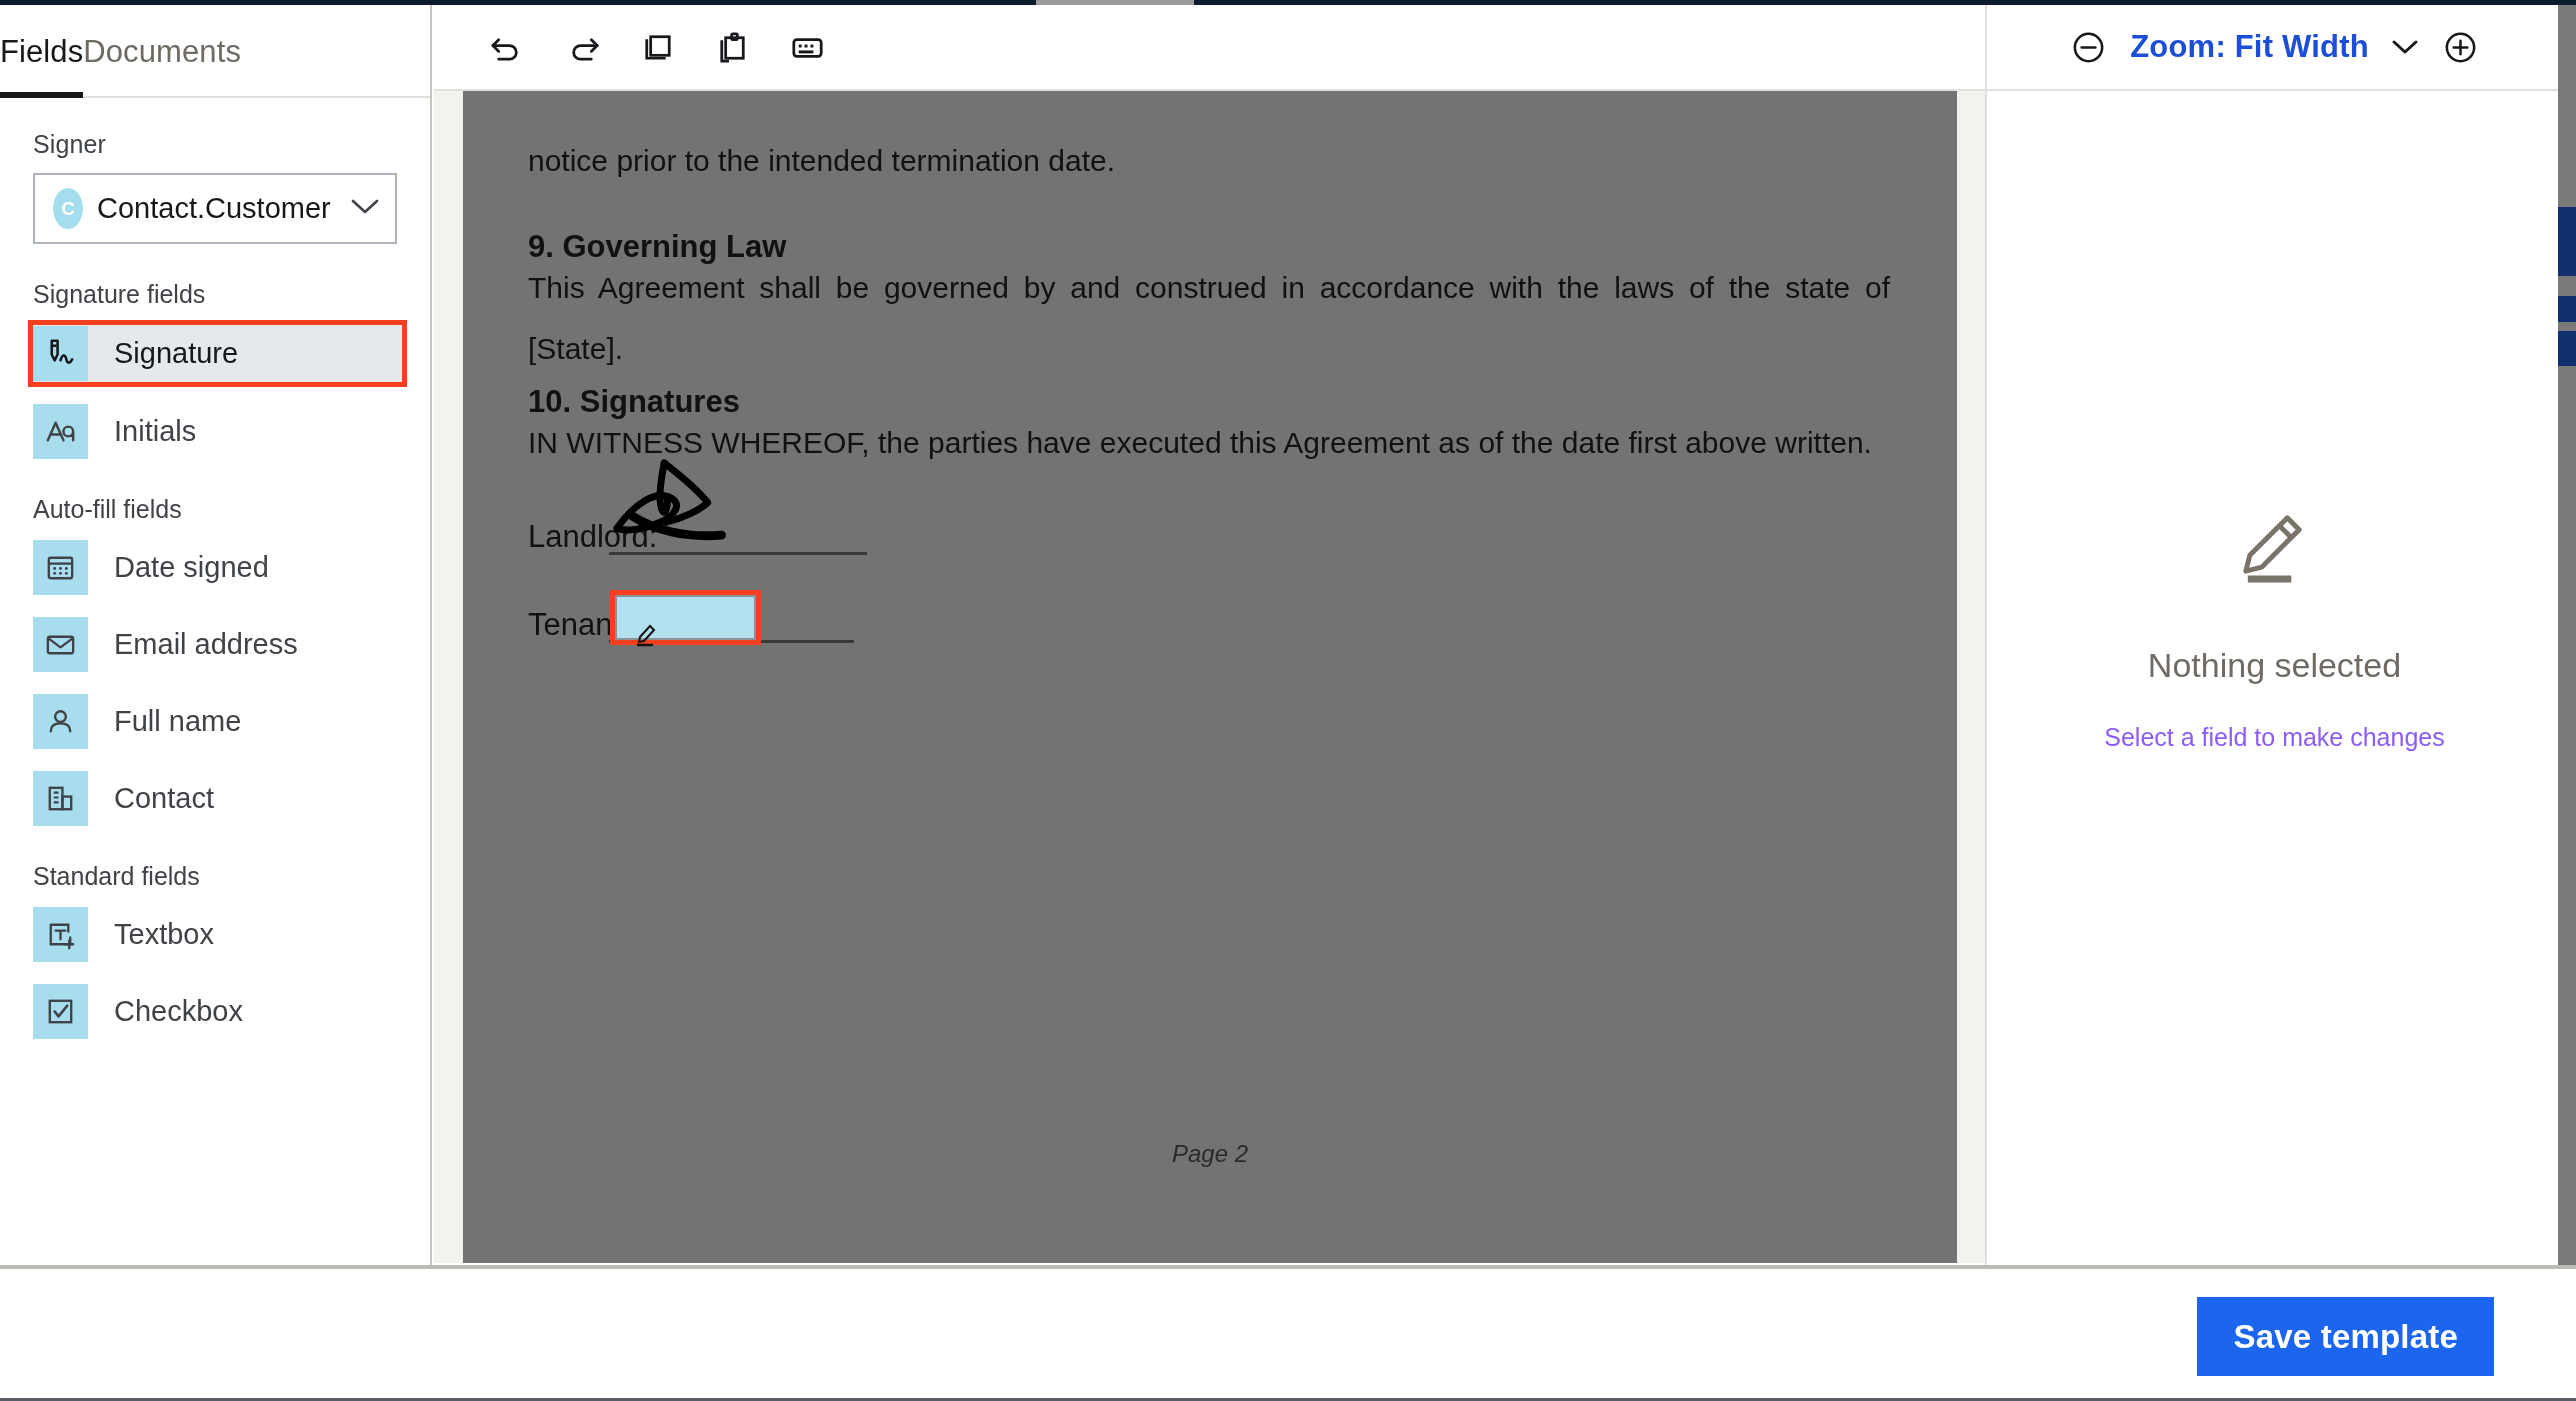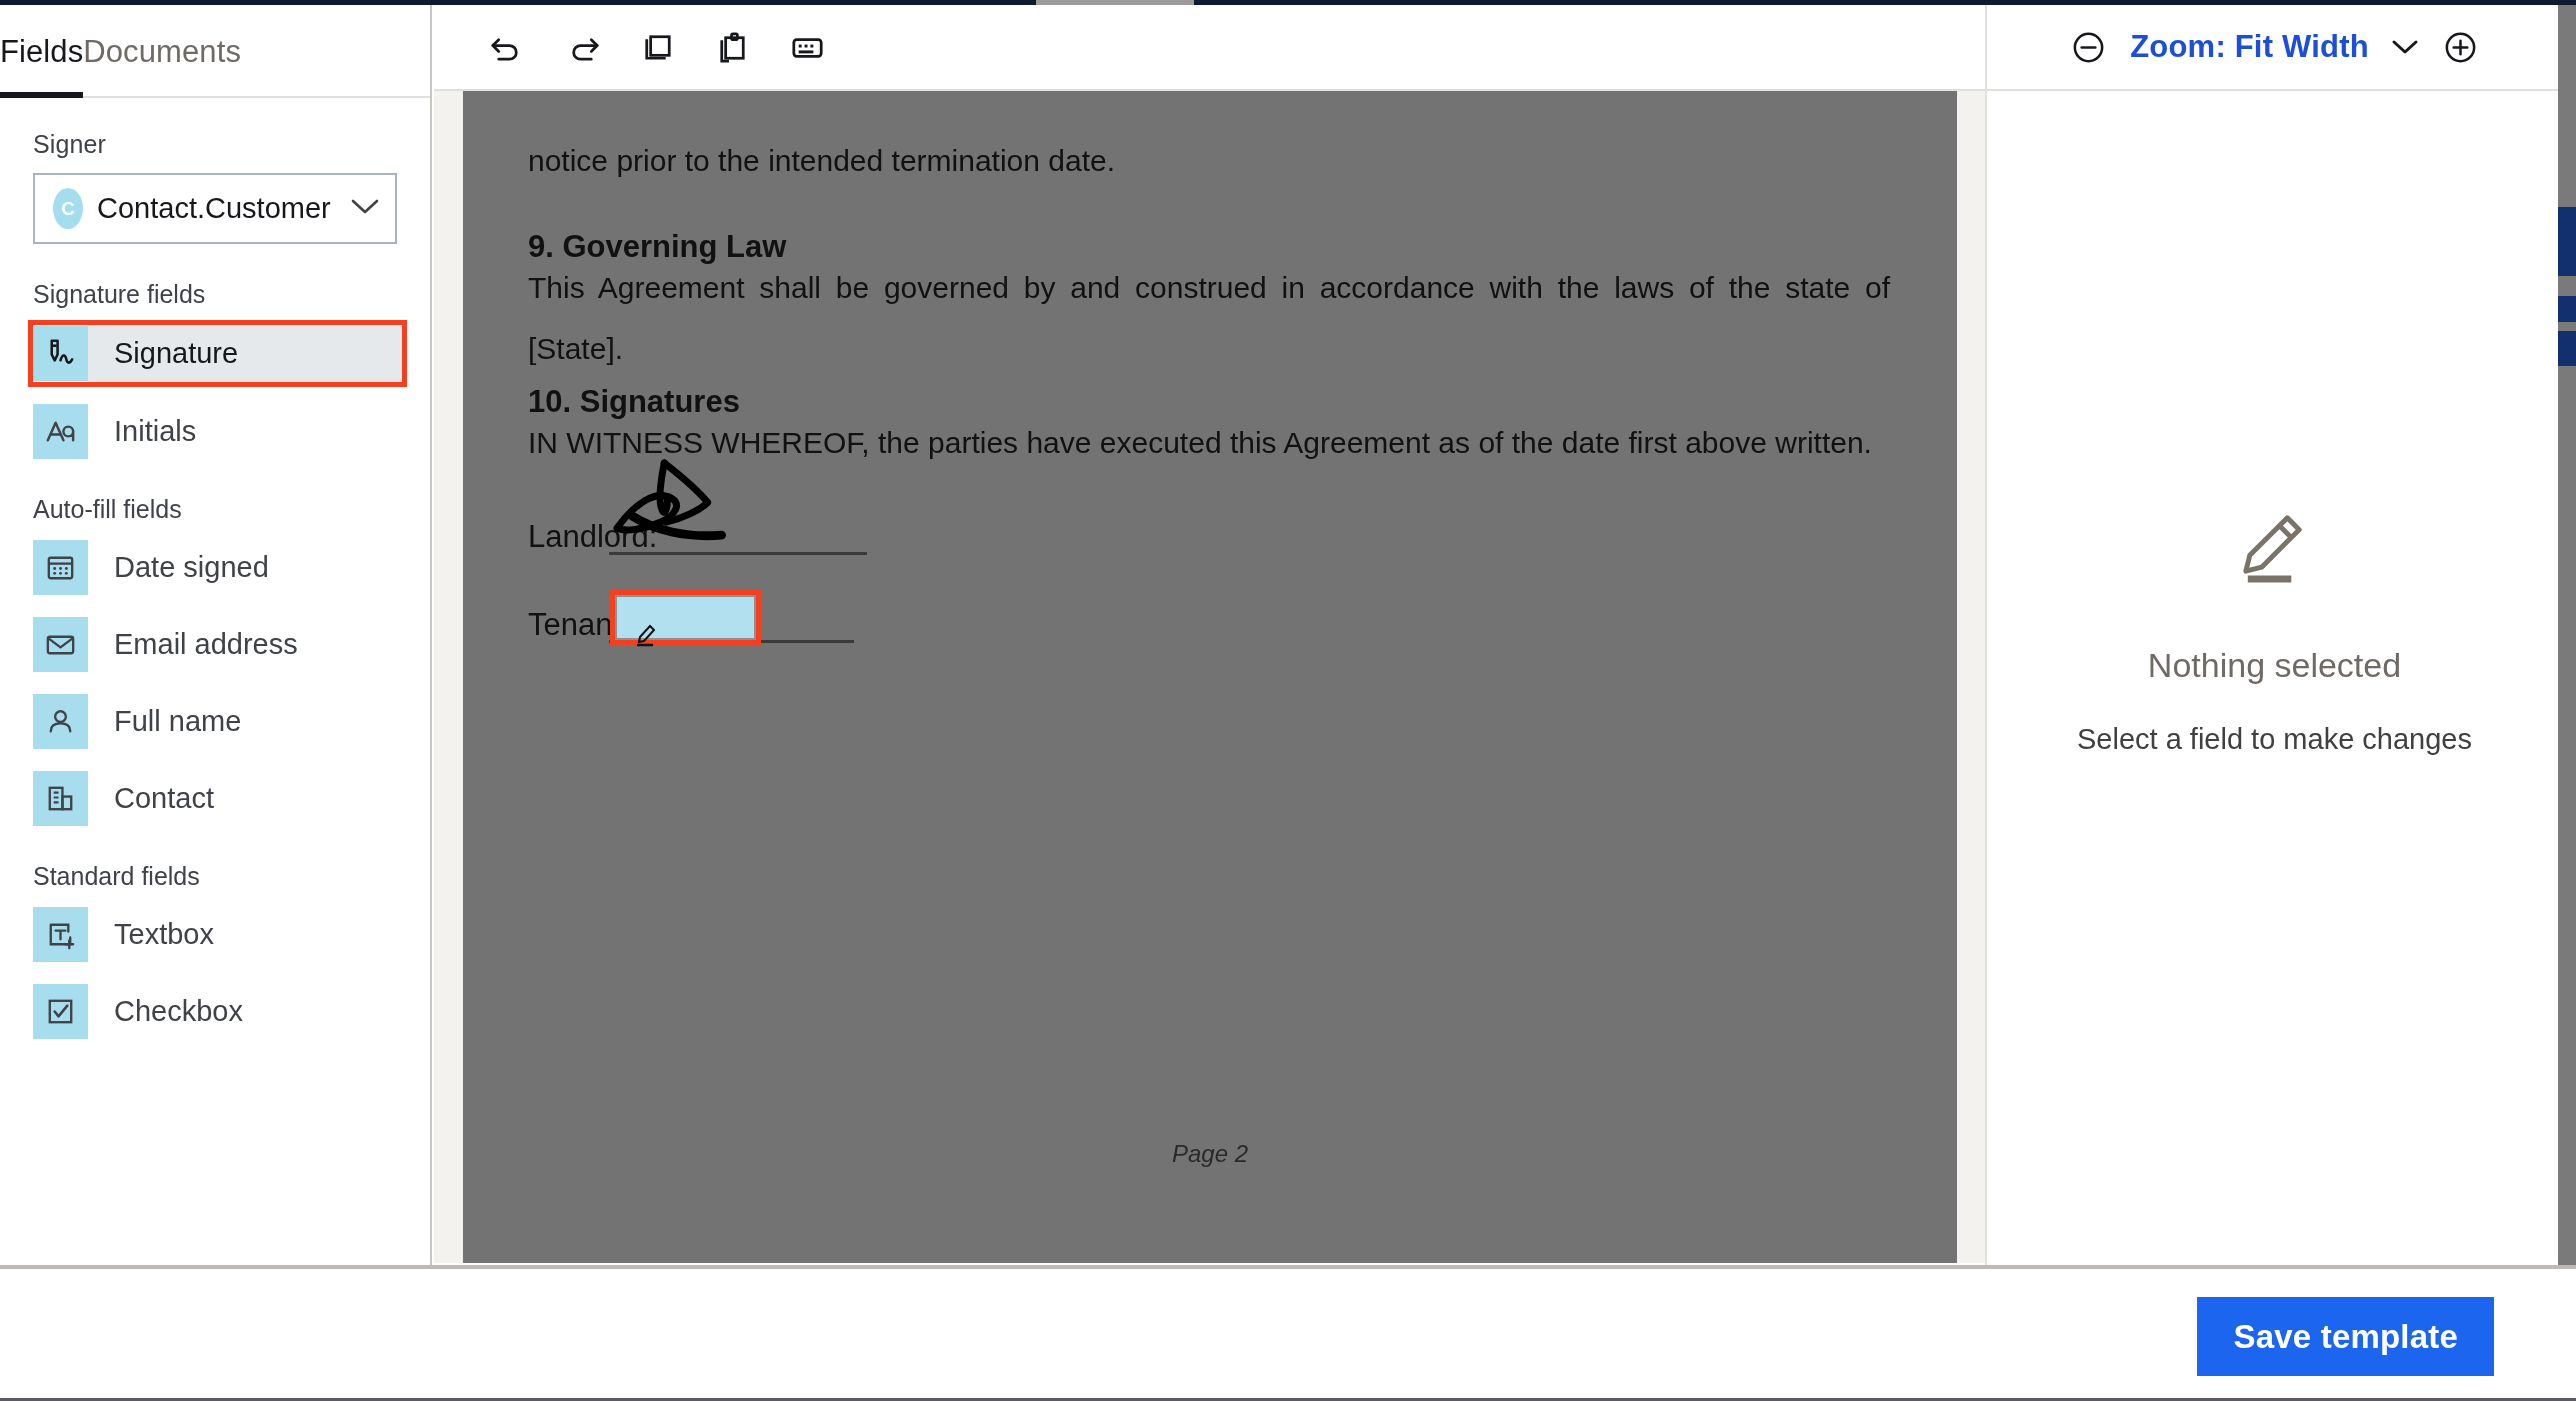--- a/index.html
+++ b/index.html
@@ -149,21 +149,21 @@
     font-size:31px; font-weight:700; color:#1d4ed8; letter-spacing:0.2px;
   }
   .zoom-chev { cursor:pointer; display:flex; align-items:center; }
 
   .rp-empty {
     display:flex; flex-direction:column; align-items:center;
     margin-top:409px; gap:12px;
   }
   .rp-empty-icon { margin-bottom:45px; }
   .rp-empty-title { font-size:34px; color:#6f6a64; margin-bottom:26px; }
-  .rp-empty-sub { font-size:29px; color:#404040; }
+  .rp-empty-sub { font-size:25px; color:#8b5cf6; }
 
   
   .bottombar {
     position:absolute; left:0; top:1265px; width:2576px; height:137px;
     background:#ffffff; border-top:4px solid #bdb9b3;
   }
   .save-btn {
     position:absolute; right:82px; top:28px;
     background:#1c66ef; color:#ffffff; border:0;
     font-size:33px; font-weight:700; font-family:"Liberation Sans", sans-serif;

